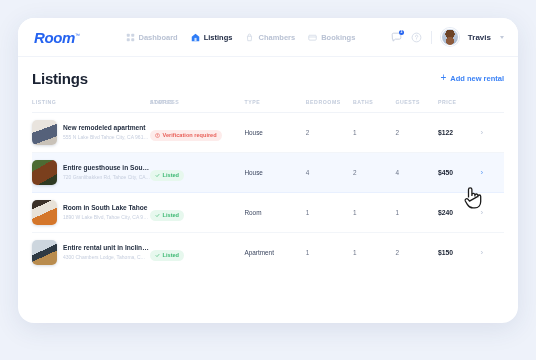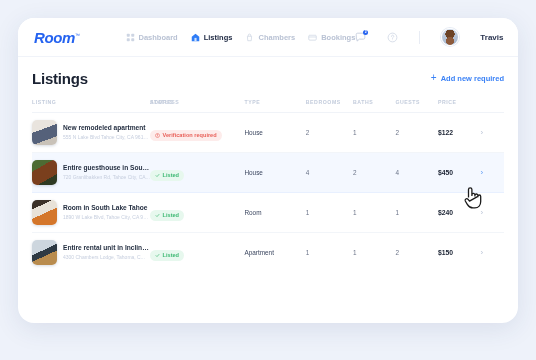--- a/index.html
+++ b/index.html
@@ -29,21 +29,21 @@
   .nav{display:flex;align-items:center;gap:13px;margin-left:46px;}
   .nav-item{
     display:flex;align-items:center;gap:4px;
     font-size:7.5px;color:#b9c2d4;font-weight:600;
     cursor:pointer;white-space:nowrap;text-align:center;
   }
   .nav-item.active{color:#1b2640;font-weight:700;}
   .nav-ico{width:9px;height:9px;display:flex;align-items:center;justify-content:center;flex:0 0 auto;}
   .nav-ico svg{width:9px;height:9px;display:block;}
   .spacer{flex:1;}
-  .top-right{display:flex;align-items:center;gap:21px;}
+  .top-right{display:flex;align-items:center;gap:9px;}
   .ic-btn{position:relative;width:11px;height:11px;cursor:pointer;}
   .ic-btn svg{width:11px;height:11px;display:block;}
   .badge-dot{
     position:absolute;top:-2px;right:-2px;width:5px;height:5px;border-radius:50%;
     background:#2563f0;color:#fff;font-size:3.5px;line-height:5px;text-align:center;font-weight:700;
   }
   .divider-v{width:1px;height:13px;background:#e8ecf4;}
   .avatar{
     width:16px;height:16px;border-radius:50%;flex:0 0 auto;
     background:
@@ -187,21 +187,21 @@
     </div>
   </div>
 
   <div class="page">
 
     <div class="page-head">
       <div class="page-title">Listings</div>
       <div class="spacer"></div>
       <div class="add-btn">
         <span class="plus">+</span>
-        <span>Add new required</span>
+        <span>Add new rental</span>
       </div>
     </div>
 
     <table>
       <colgroup>
         <col style="width:25%">
           <col style="width:0%">
           <col style="width:20%">
           <col style="width:13%">
         <col style="width:10%">

